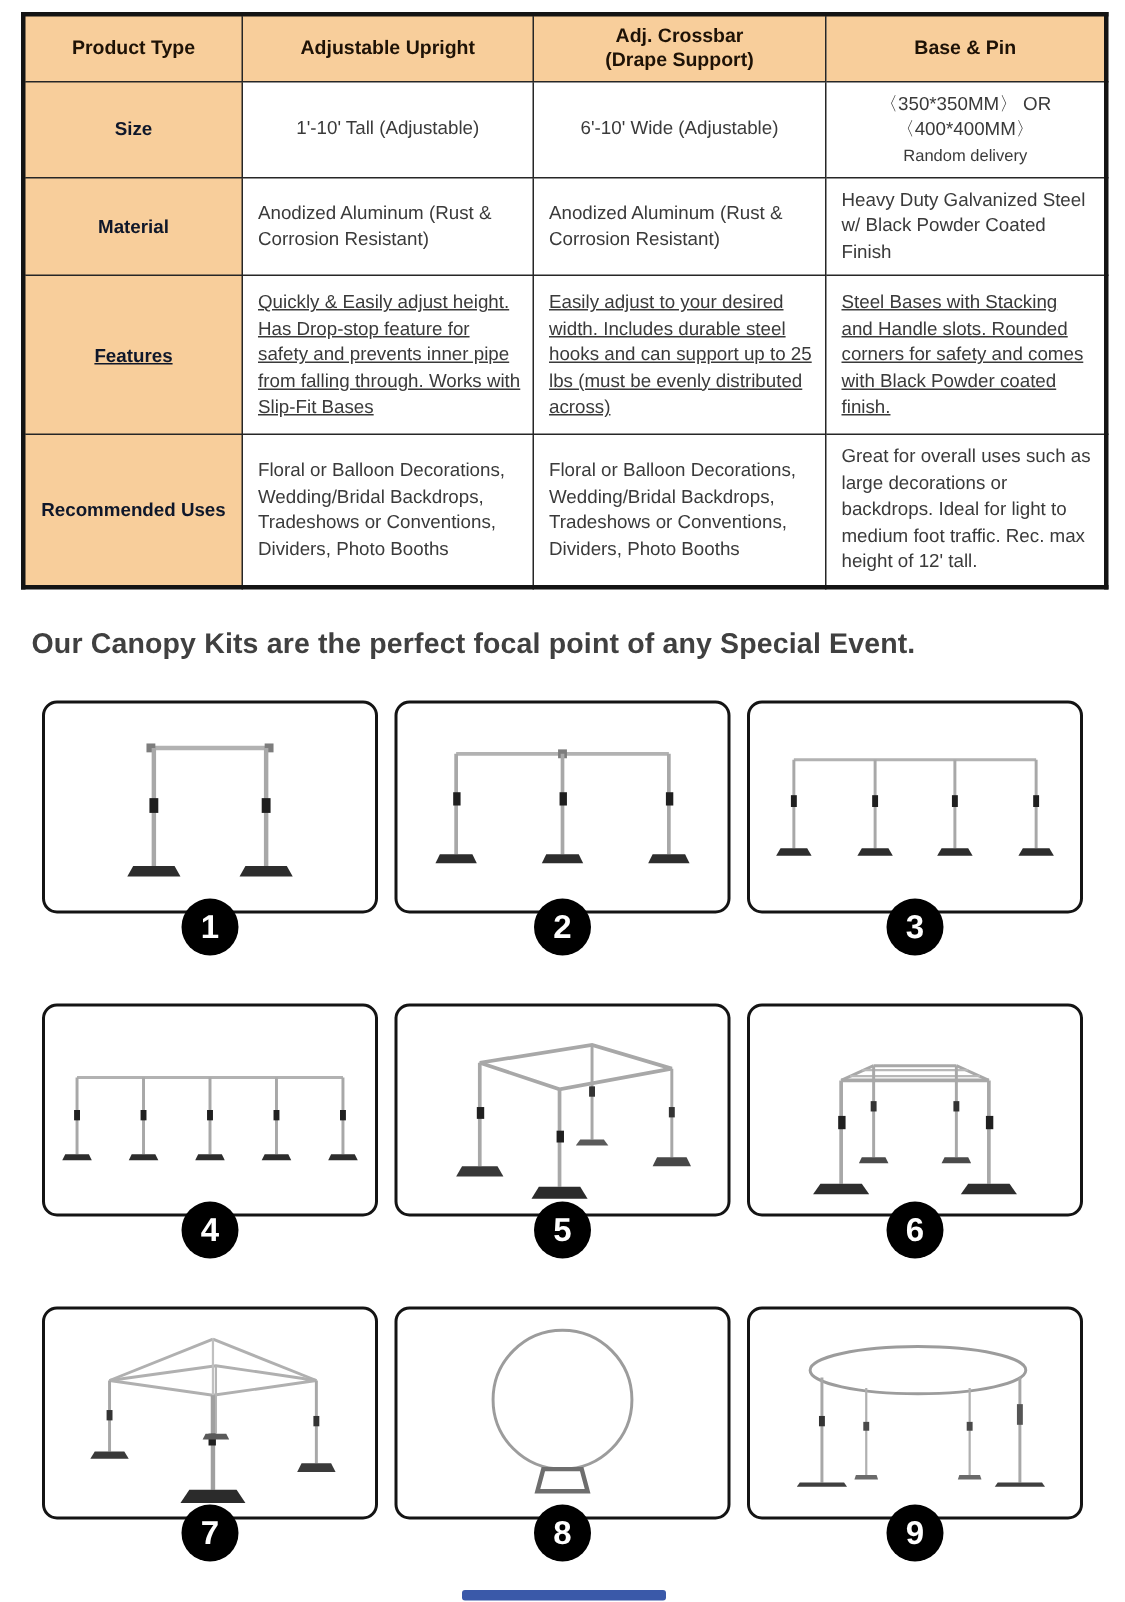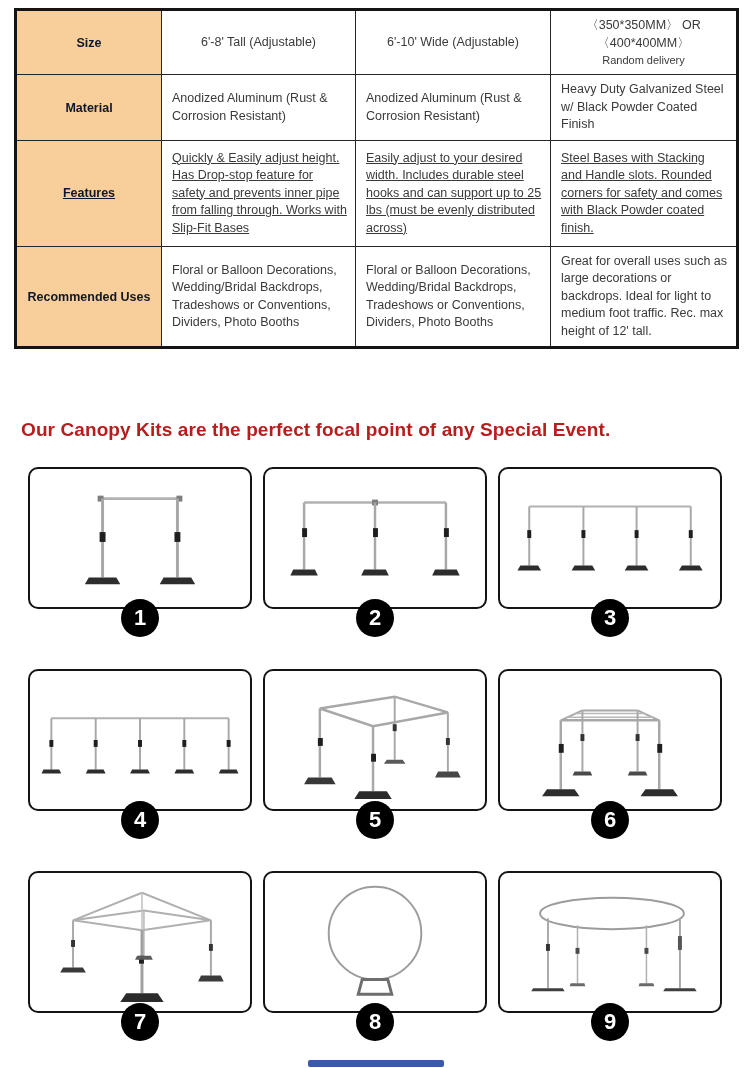--- a/index.html
+++ b/index.html
@@ -58,21 +58,21 @@
   tr.r-tools td { height: 35px; }
   tr.r-features td { height: 106px; text-decoration: underline; }
   tr.r-uses td { height: 84px; }
 
   
   .headline {
     position: absolute;
     left: 21px; top: 419px;
     font-size: 19px;
     font-weight: bold;
-    color: #b91c1c;
+    color: #404040;
     letter-spacing: 0.1px;
   }
 
   
   .gallery {
     position: absolute;
     left: 28px; top: 467px;
     width: 694px;
     display: grid;
     grid-template-columns: repeat(3, 224px);
@@ -119,23 +119,32 @@
 <body>
 
 <table class="spec-table">
   <colgroup>
     <col style="width:146px">
       <col style="width:194px">
       <col style="width:195px">
       <col style="width:187px">
   </colgroup>
   <tbody>
+      <tr class="r-header">
+    <th><span>Product Type</span></th>
+    <th><span>Adjustable Upright</span></th>
+    <th>
+      <span>Adj. Crossbar</span><br>
+      <span>(Drape Support)</span>
+    </th>
+    <th><span>Base &amp; Pin</span></th>
+  </tr>
   <tr class="r-size">
     <td class="row-label"><span>Size</span></td>
-    <td class="cell center"><span>6'-8' Tall (Adjustable)</span></td>
+    <td class="cell center"><span>1'-10' Tall (Adjustable)</span></td>
     <td class="cell center"><span>6'-10' Wide (Adjustable)</span></td>
     <td class="cell center">
       <span>〈350*350MM〉 OR 〈400*400MM〉</span>
       <span class="sub-line">Random delivery</span>
     </td>
   </tr>
   <tr class="r-material">
     <td class="row-label"><span>Material</span></td>
     <td class="cell"><span>Anodized Aluminum (Rust &amp; Corrosion Resistant)</span></td>
     <td class="cell"><span>Anodized Aluminum (Rust &amp; Corrosion Resistant)</span></td>

